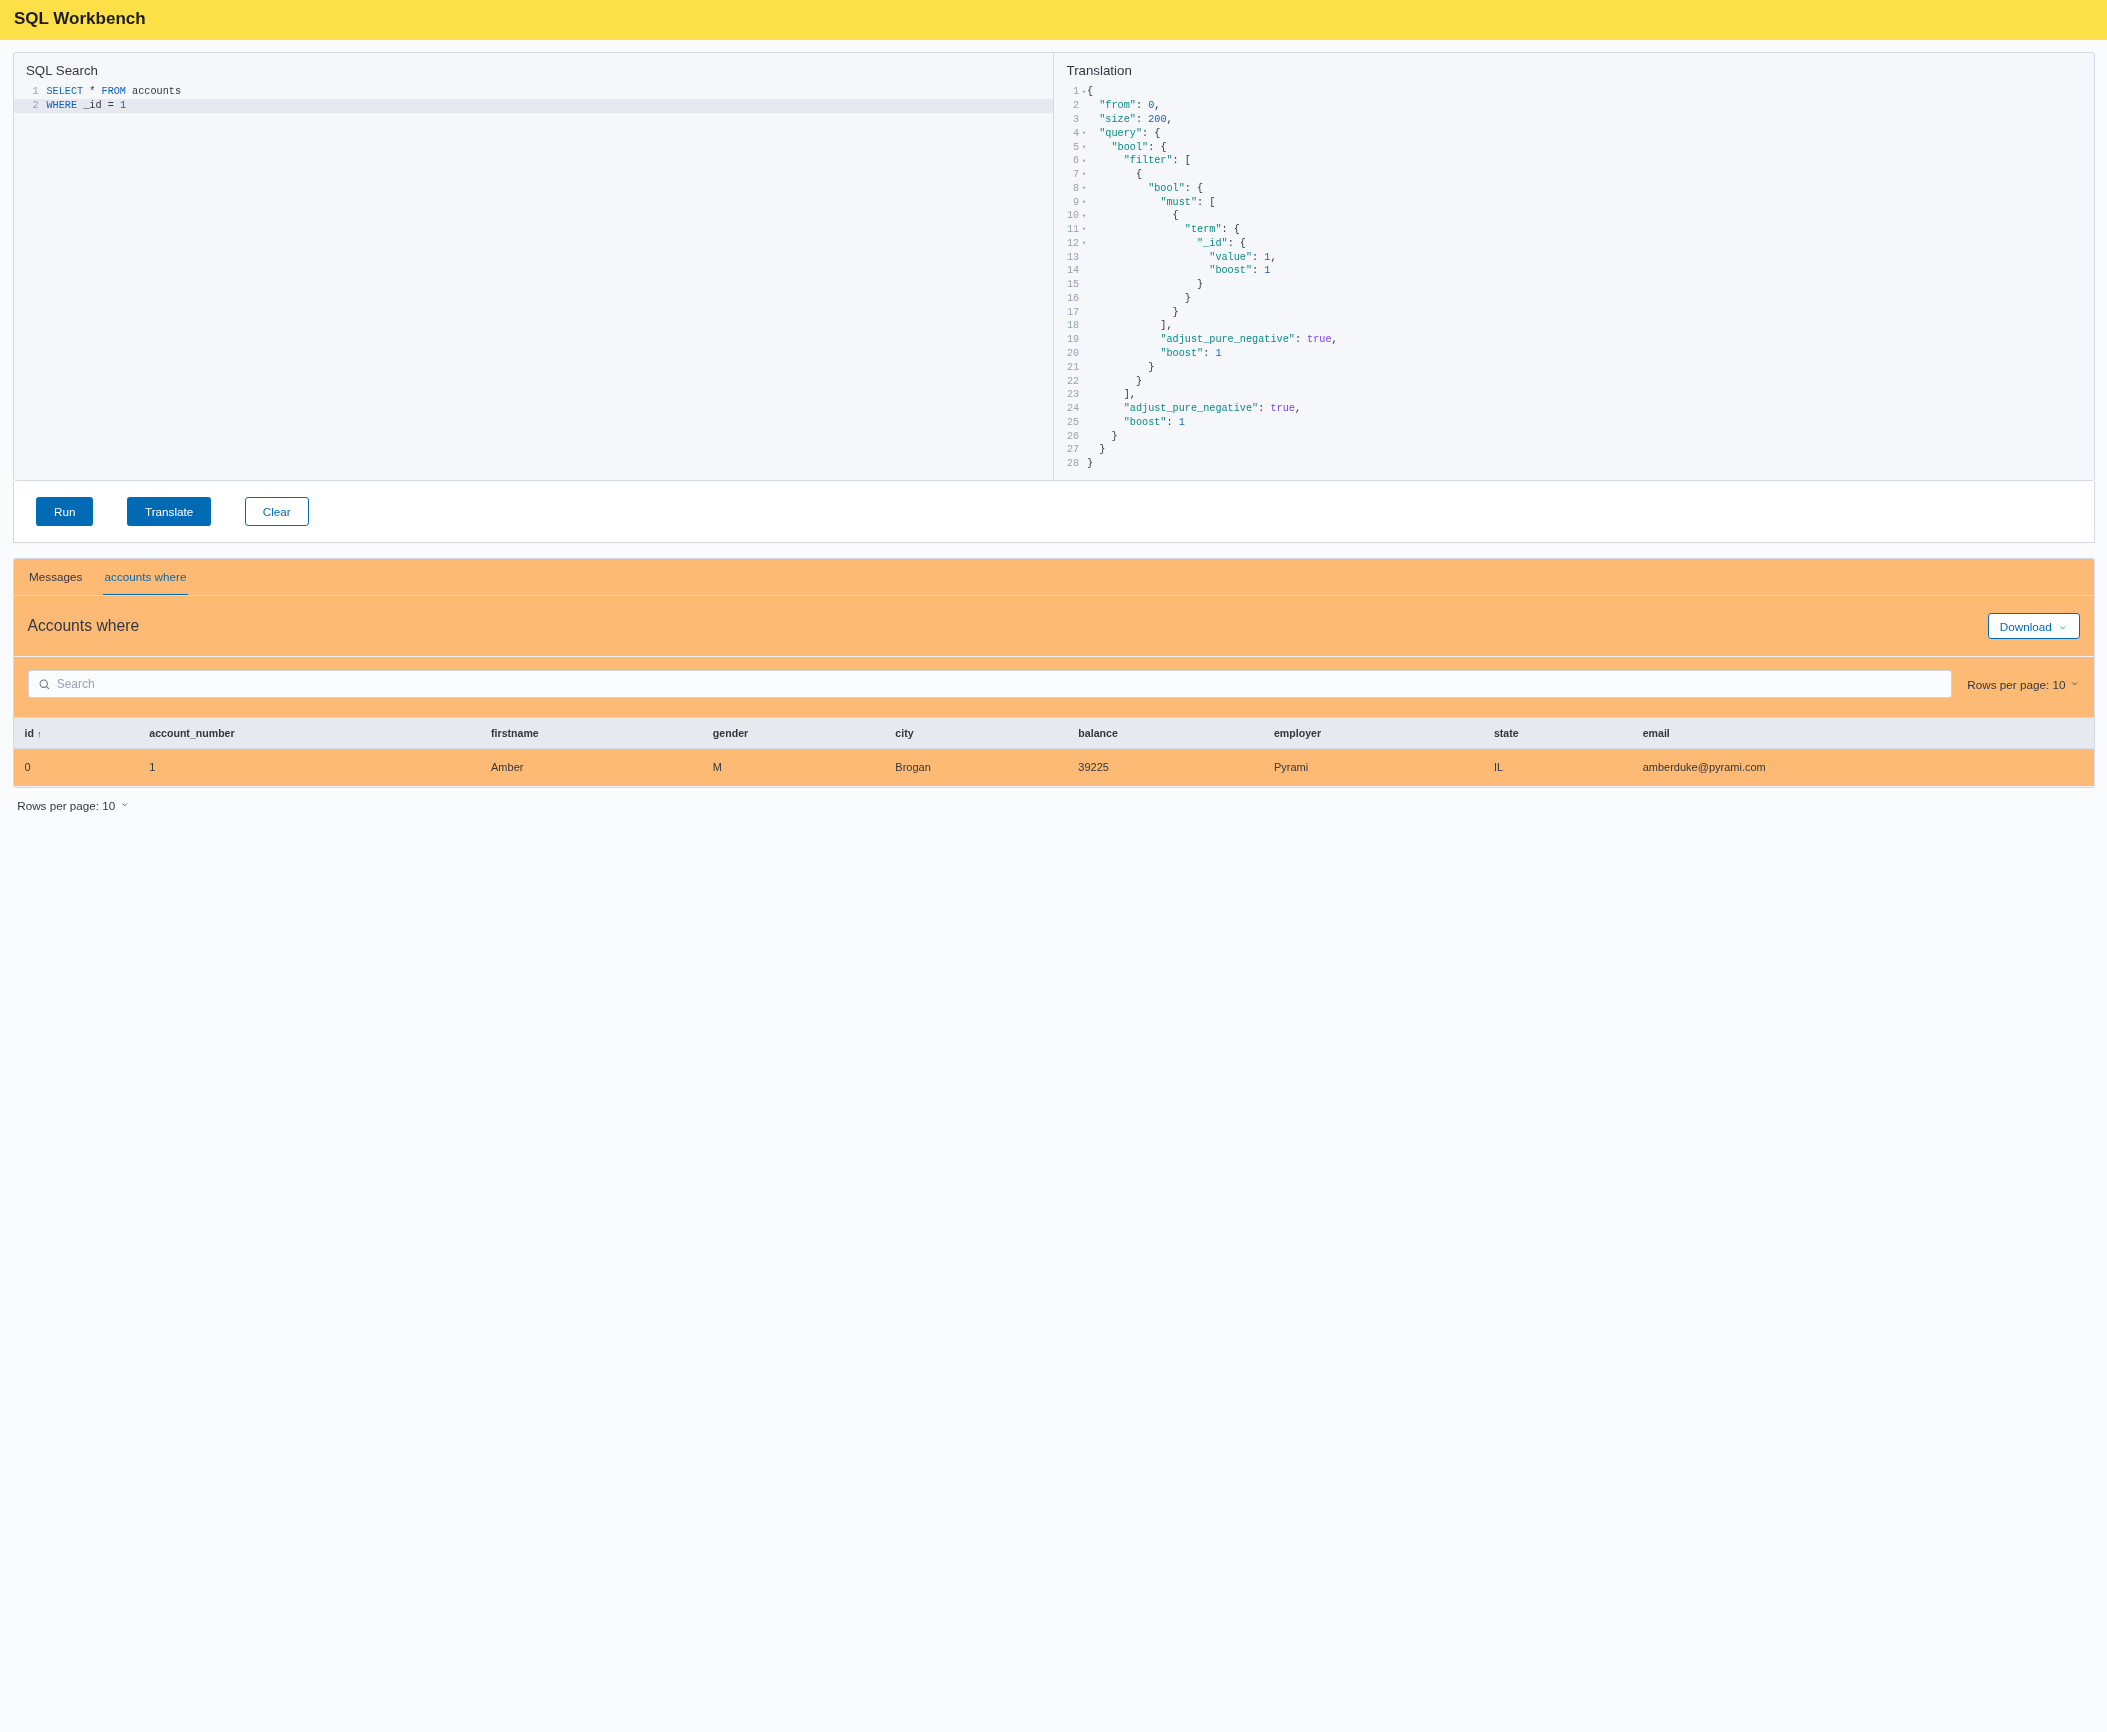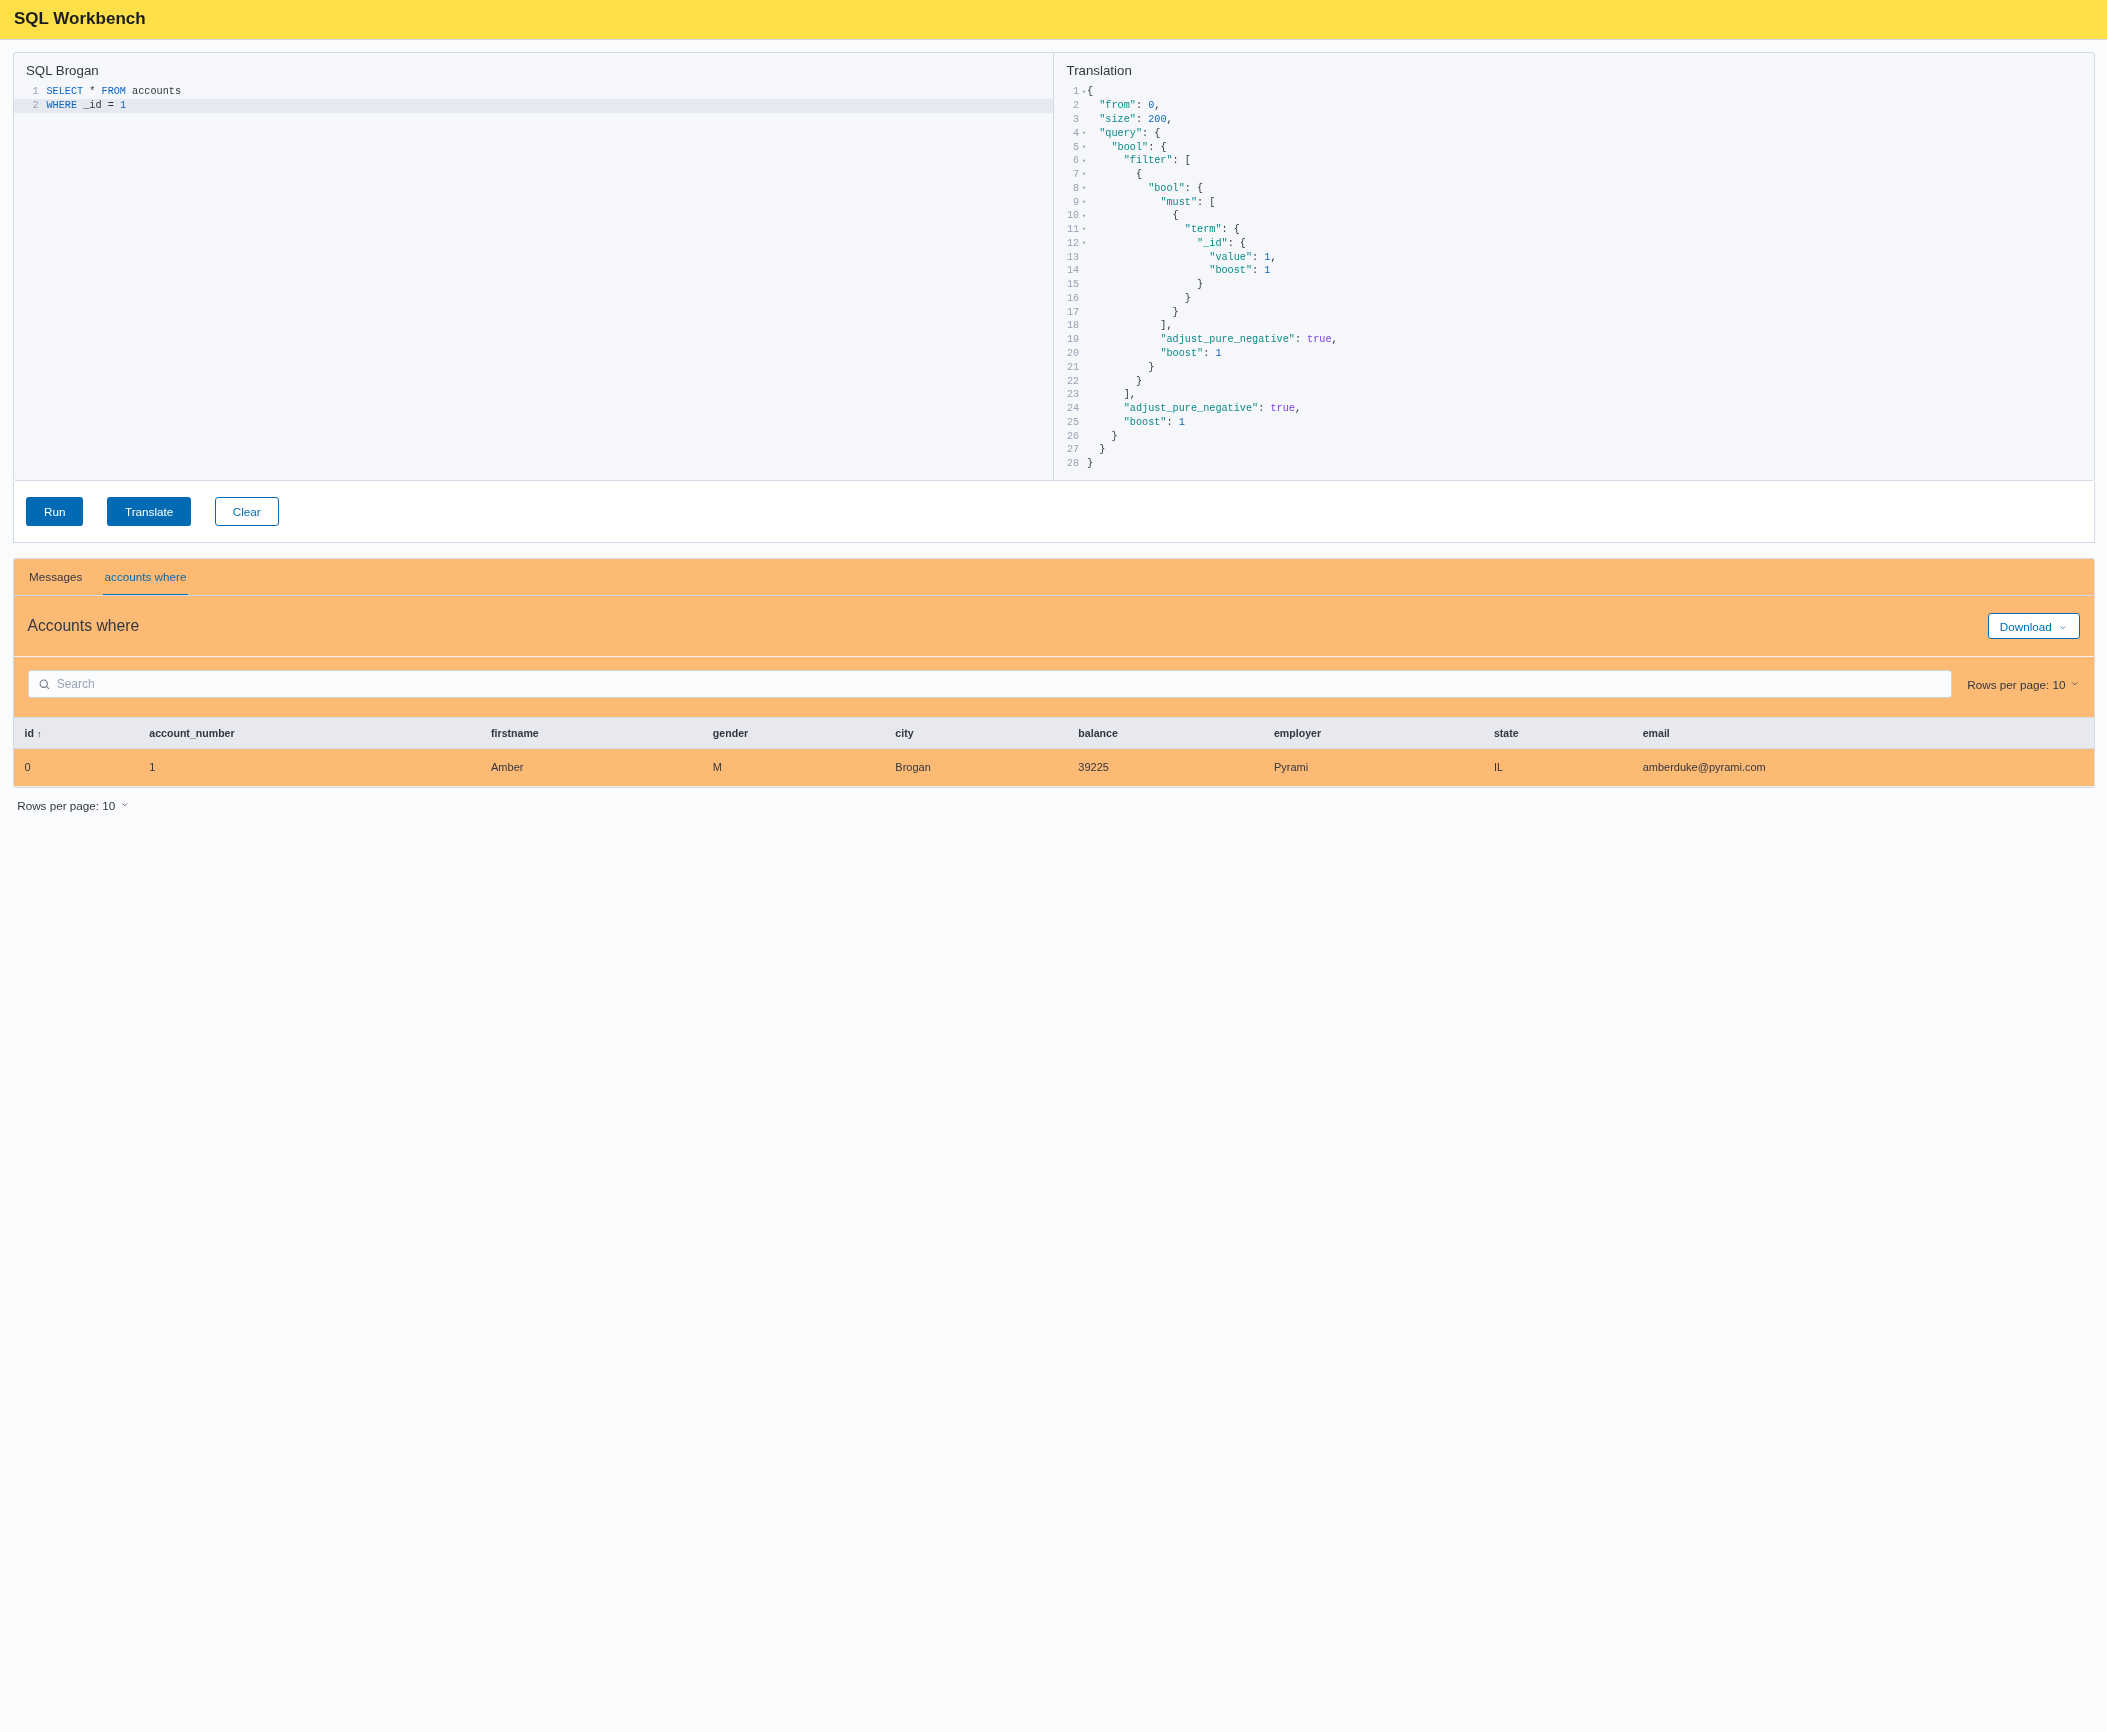--- a/index.html
+++ b/index.html
@@ -83,20 +83,21 @@
   border-right: 0.8px solid #d3dae6;
   border-bottom: 0.8px solid #d3dae6;
 }
 .btn {
   padding: 7px 17px;
   font-size: 11.7px;
   border-radius: 3.1px;
   cursor: pointer;
   border: 0.8px solid transparent;
   font-weight: 400;
+  margin-left: 10px;
 }
 .btn-primary { background: #006bb4; color: #fff; }
 .btn-outline { background: #fff; color: #006bb4; border-color: #006bb4; }
 
 .results-section {
   margin-top: 15.7px;
   background: #fdba74;
   border: 0.8px solid #d3dae6;
   border-radius: 3.1px;
 }
@@ -185,21 +186,21 @@
 <body>
 
 <div class="header">
   <span>SQL Workbench</span>
 </div>
 
 <div class="main-wrap">
 
   <div class="panel-row">
     <div class="panel">
-      <div class="panel-title">SQL Brogan</div>
+      <div class="panel-title">SQL Search</div>
       <div class="code-area" id="sql-code">
           <div class="code-line"><div class="gutter">1</div><div class="code-content"><span class="kw">SELECT</span><span class="plain"> * </span><span class="kw">FROM</span><span class="plain"> accounts</span></div></div>
           <div class="code-line sel"><div class="gutter">2</div><div class="code-content"><span class="kw">WHERE</span><span class="plain"> _id = </span><span class="num">1</span></div></div>
         </div>
     </div>
     <div class="panel">
       <div class="panel-title">Translation</div>
       <div class="code-area" id="trans-code">
           <div class="code-line"><div class="gutter">1<span class="fold">▾</span></div><div class="code-content"><span class="plain">{</span></div></div>
           <div class="code-line"><div class="gutter">2</div><div class="code-content"><span class="plain">  </span><span class="str">"from"</span><span class="plain">: </span><span class="num">0</span><span class="plain">,</span></div></div>

